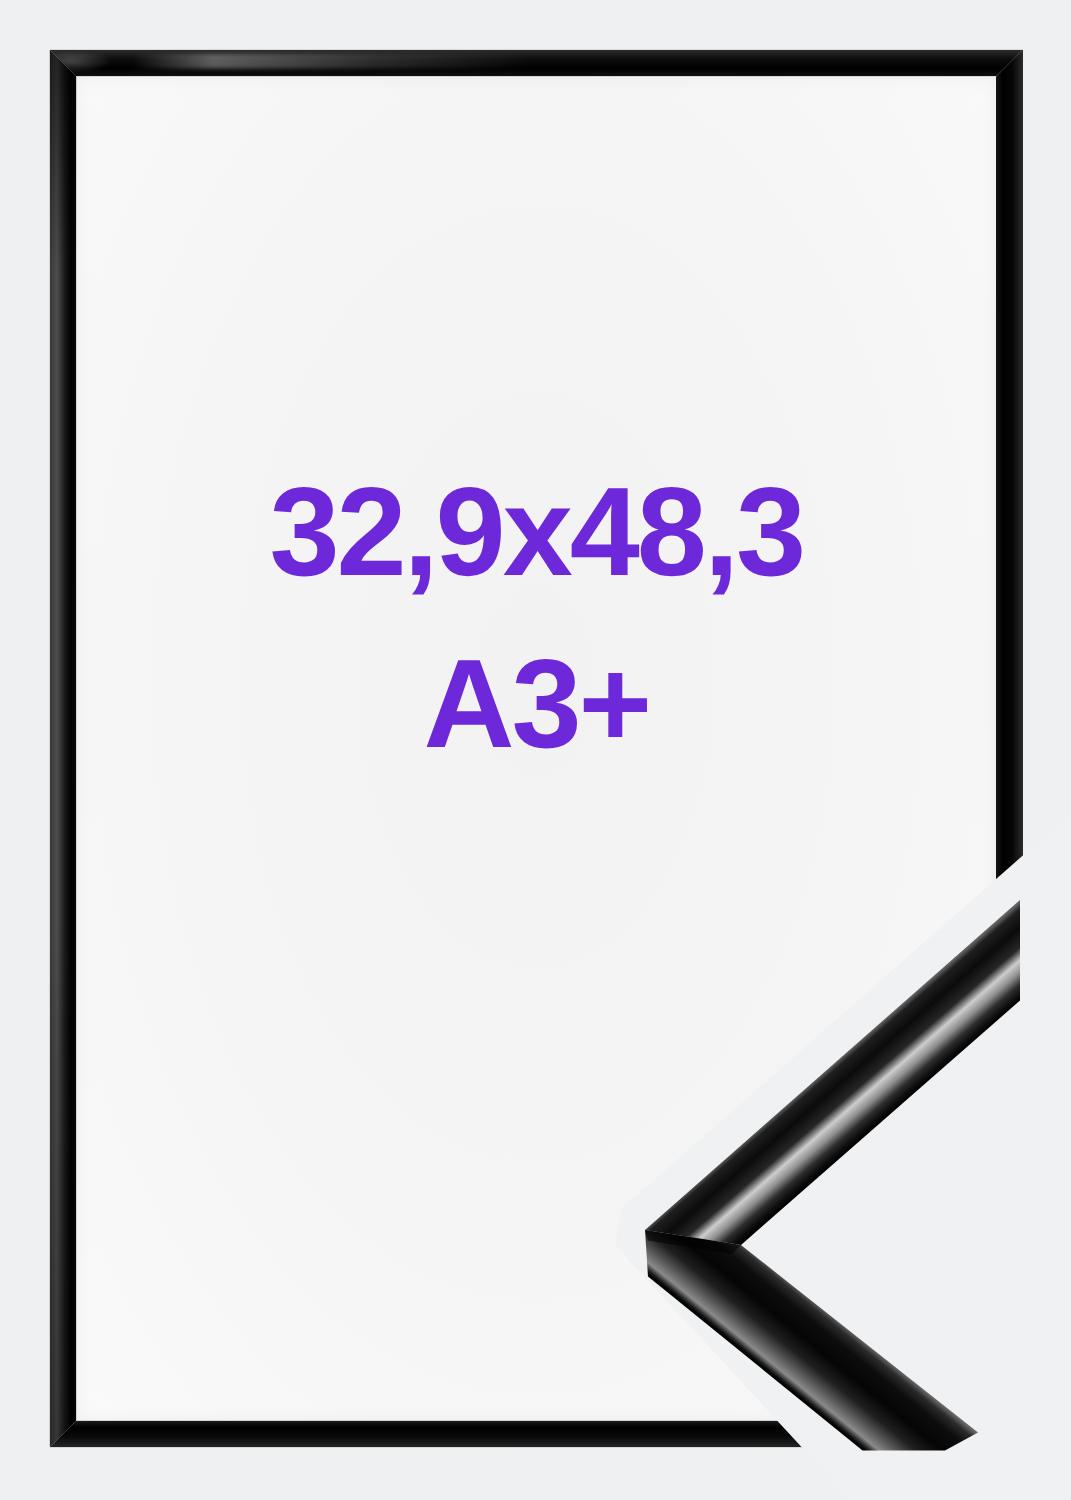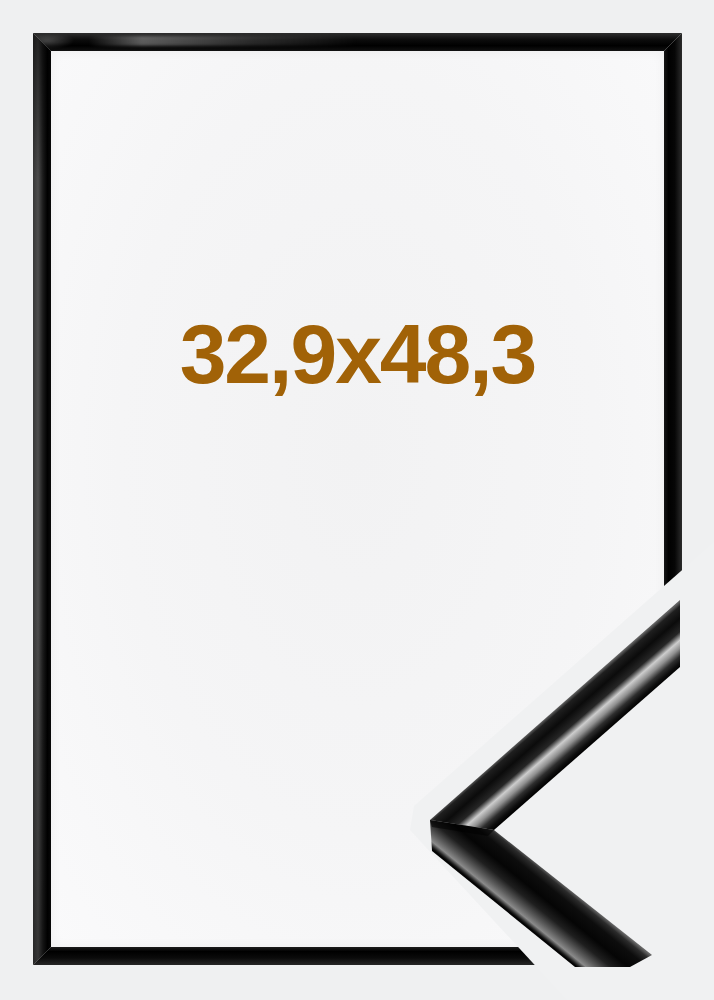--- a/index.html
+++ b/index.html
@@ -67,21 +67,21 @@
   
   .size-label {
     position: absolute;
     left: 51px; top: 297px;
     width: 613px;
     text-align: center;
     font-size: 84px;
     font-weight: bold;
     line-height: 115px;
     letter-spacing: -2px;
-    color: #a16207;
+    color: #6d28d9;
   }
 
   
   .detail-notch {
     position: absolute; inset: 0;
     background: #f0f1f2;
     clip-path: polygon(714px 542px, 414px 806px, 410px 830px, 567px 1000px, 714px 1000px);
   }
 
   
@@ -102,20 +102,21 @@
       <div class="gloss-corner"></div>
       <div class="gloss-top"></div>
     </div>
     <div class="bar bar-left"></div>
     <div class="bar bar-right"></div>
     <div class="bar bar-bottom"></div>
   </div>
 
   <div class="size-label">
     <div>32,9x48,3</div>
+    <div>A3+</div>
   </div>
 
   <div class="detail-notch"></div>
 
   <svg class="profile-detail" viewBox="0 0 714 1000" xmlns="http://www.w3.org/2000/svg">
     <defs>
       <linearGradient id="armUpper" gradientUnits="userSpaceOnUse" x1="555" y1="710" x2="588" y2="748">
         <stop offset="0" stop-color="#606060"></stop>
         <stop offset="0.07" stop-color="#1f1f1f"></stop>
         <stop offset="0.25" stop-color="#0b0b0b"></stop>

